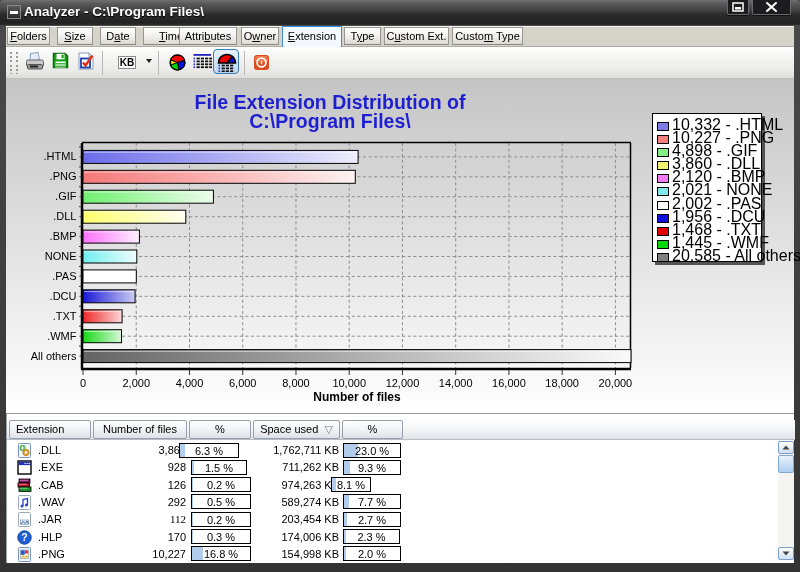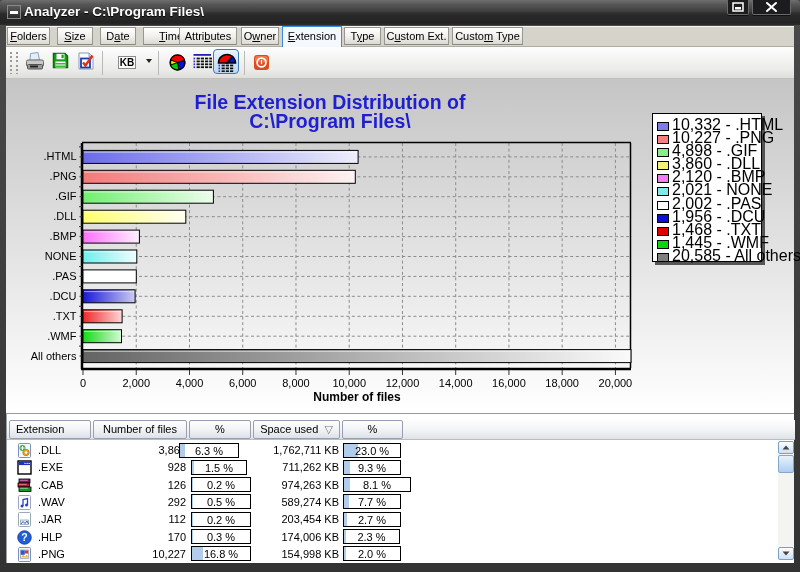--- a/index.html
+++ b/index.html
@@ -396,21 +396,21 @@
 <rect x="1.8" y="5.8" width="8" height="1" fill="#e87888"></rect>
 <rect x="2.8" y="9.8" width="8" height="1" fill="#78d088"></rect>
           </svg>
         <div class="text" style="left:31px;top:2px;">.CAB</div>
         <div class="text" style="right:601px;top:2px;">126</div>
         <div class="pctbox" style="left:184px;width:60px;">
             <div class="pctfill" style="width:calc(0.2% + 1px);"></div>
             <div class="pctlbl">0.2 %</div>
           </div>
         <div class="text" style="right:448px;top:2px;">974,263 KB</div>
-        <div class="pctbox" style="left:336px;width:68px;">
+        <div class="pctbox" style="left:324px;width:40px;">
             <div class="pctfill" style="width:calc(8.1% + 1px);"></div>
             <div class="pctlbl">8.1 %</div>
           </div>
       </div>
       <div class="trow" style="top:79.9px;">
         <svg class="ticn" id="i_wav" width="15" height="15">
             <rect x="1.5" y="0.5" width="12" height="14" rx="1" fill="#fff" stroke="#9aa8bc" stroke-width="1"></rect>
 <path d="M6 11 L6 4.5 L10.5 3.5 L10.5 10" stroke="#2244cc" stroke-width="1.3" fill="none"></path>
 <circle cx="5" cy="11" r="1.5" fill="#2244cc"></circle>
             <circle cx="9.5" cy="10" r="1.5" fill="#2244cc"></circle>
@@ -427,21 +427,21 @@
             <div class="pctlbl">7.7 %</div>
           </div>
       </div>
       <div class="trow" style="top:97.2px;">
         <svg class="ticn" id="i_jar" width="15" height="15">
             <rect x="1.5" y="0.5" width="12" height="14" rx="1" fill="#fff" stroke="#9aa8bc" stroke-width="1"></rect>
 <rect x="3.5" y="8" width="8" height="4.5" fill="#e8eef8" stroke="#8899aa" stroke-width="0.7"></rect>
 <path d="M4 12 L6 9.5 L8 11.5 L10 9 L11.5 12" stroke="#3366bb" stroke-width="1" fill="none"></path>
           </svg>
         <div class="text" style="left:31px;top:2px;">.JAR</div>
-        <div class="text" style="right:601px;top:2px;">112</div>
+        <div class="text" style="right:601px;top:2px;font-family:Liberation Serif, serif;">112</div>
         <div class="pctbox" style="left:184px;width:60px;">
             <div class="pctfill" style="width:calc(0.2% + 1px);"></div>
             <div class="pctlbl">0.2 %</div>
           </div>
         <div class="text" style="right:448px;top:2px;">203,454 KB</div>
         <div class="pctbox" style="left:336px;width:58px;">
             <div class="pctfill" style="width:calc(2.7% + 1px);"></div>
             <div class="pctlbl">2.7 %</div>
           </div>
       </div>

